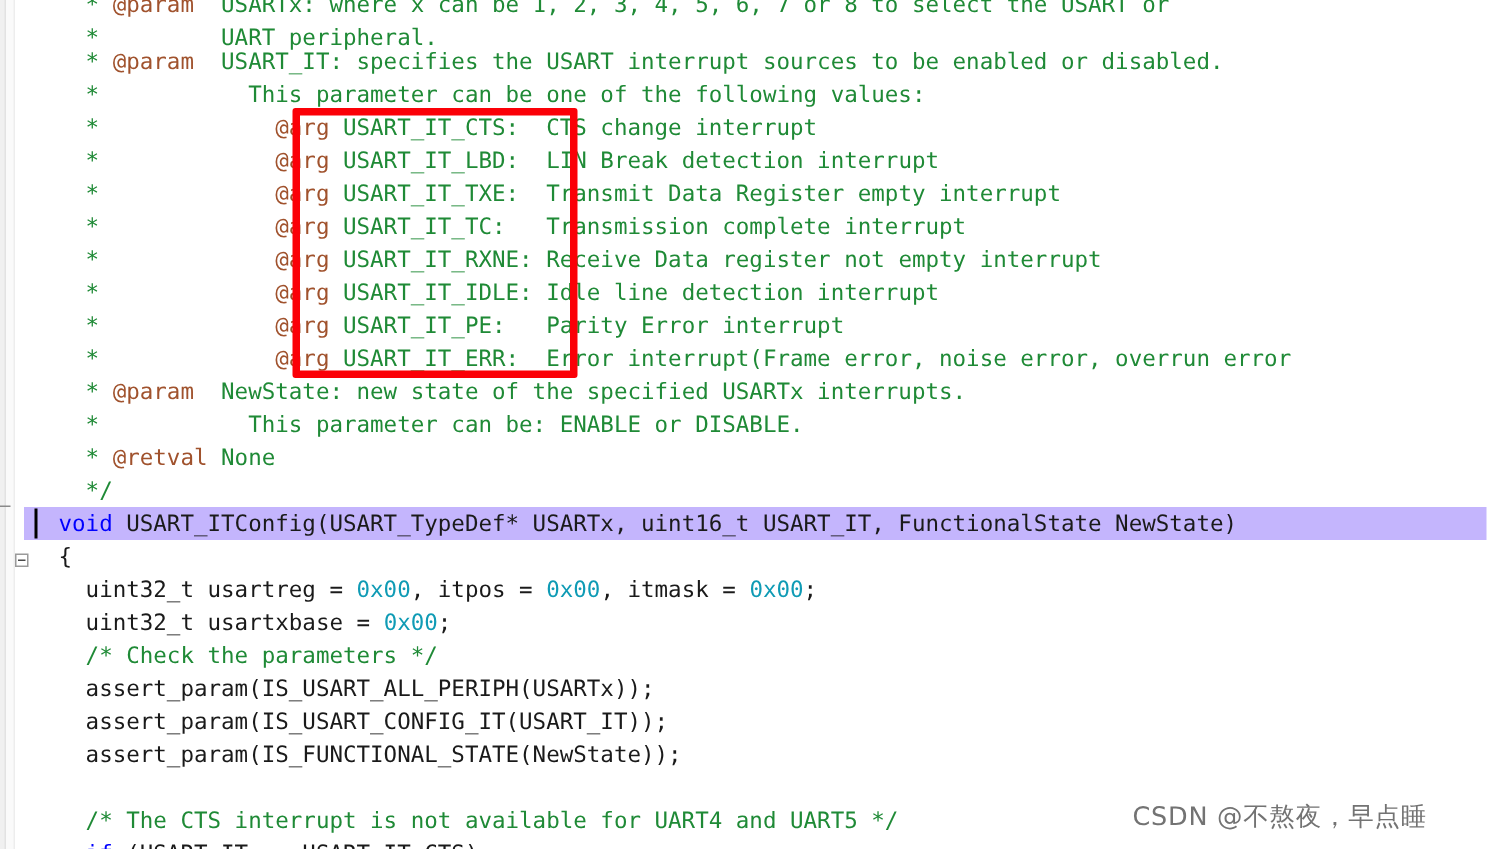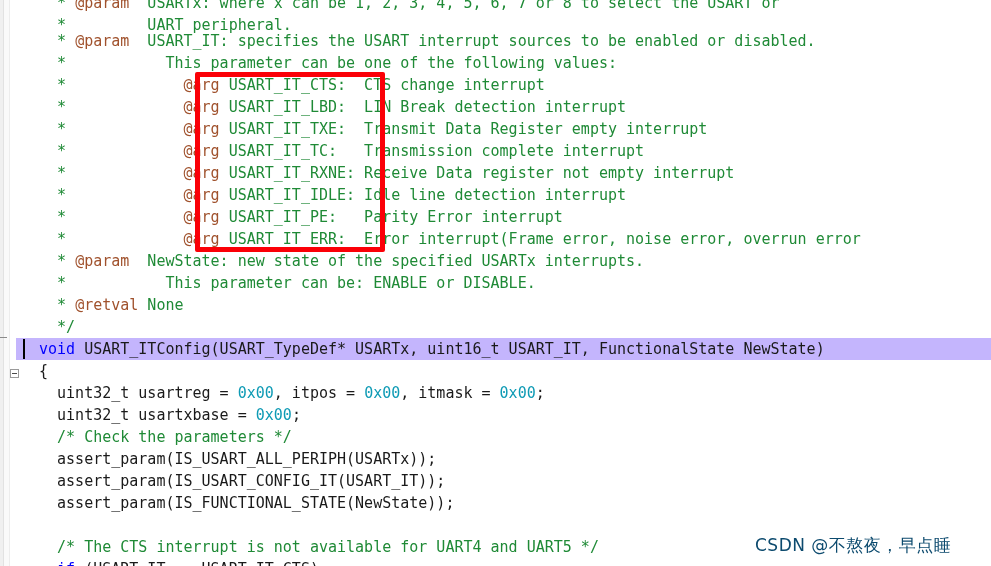--- a/index.html
+++ b/index.html
@@ -111,21 +111,21 @@
     position: absolute;
     border: 5px solid #fb0007;
     box-sizing: border-box;
     background: transparent;
     border-radius: 2px;
   }
 
   
   .watermark {
     position: absolute;
-    color: #0c4a6e;
+    color: #737373;
     font-family: "DejaVu Sans", "Liberation Sans", sans-serif;
     font-size: 17px;
     line-height: 20px;
     white-space: nowrap;
     letter-spacing: 0.5px;
   }
 </style>
 </head>
 <body>
 

